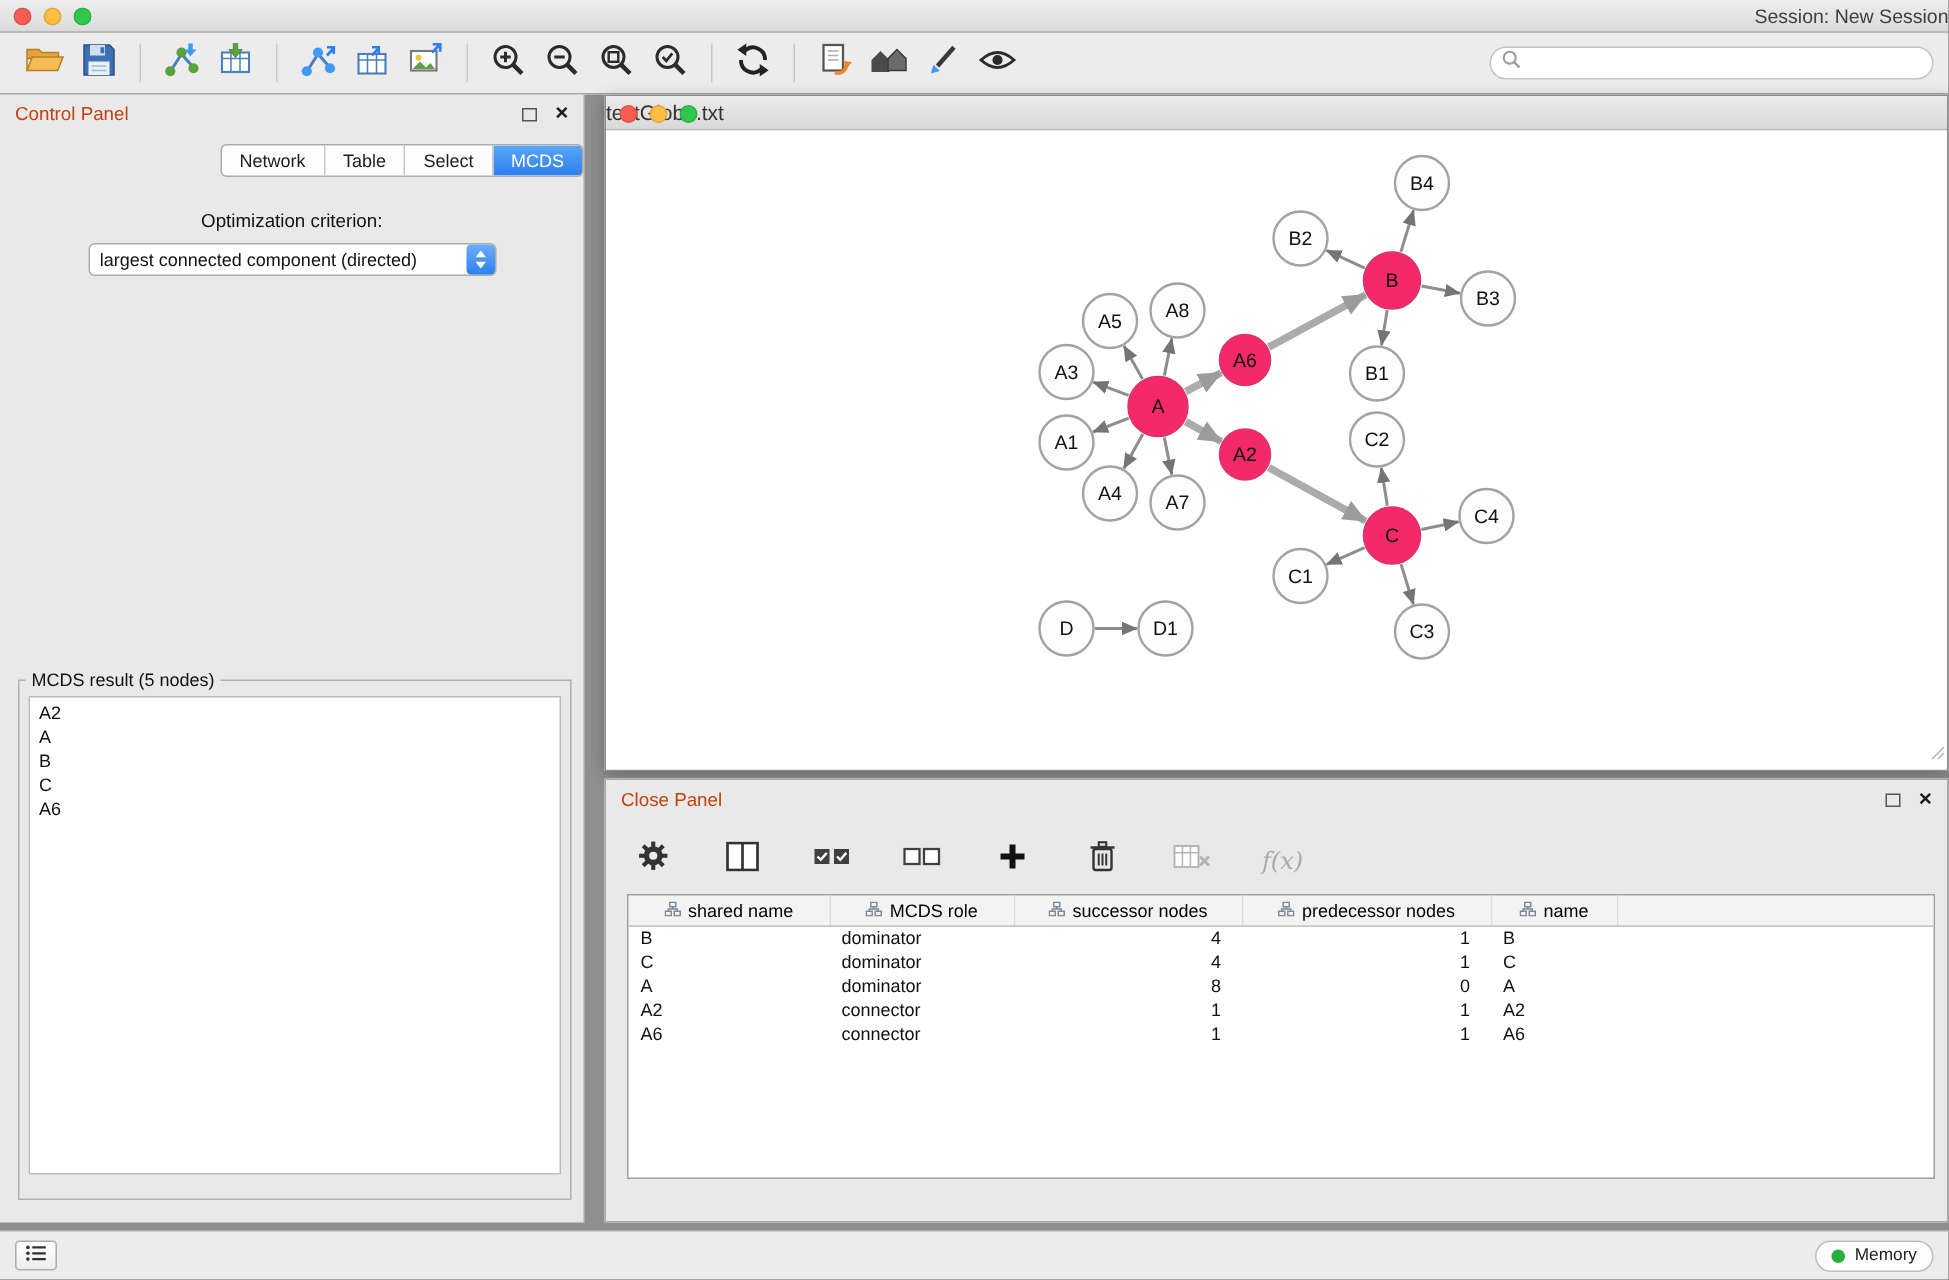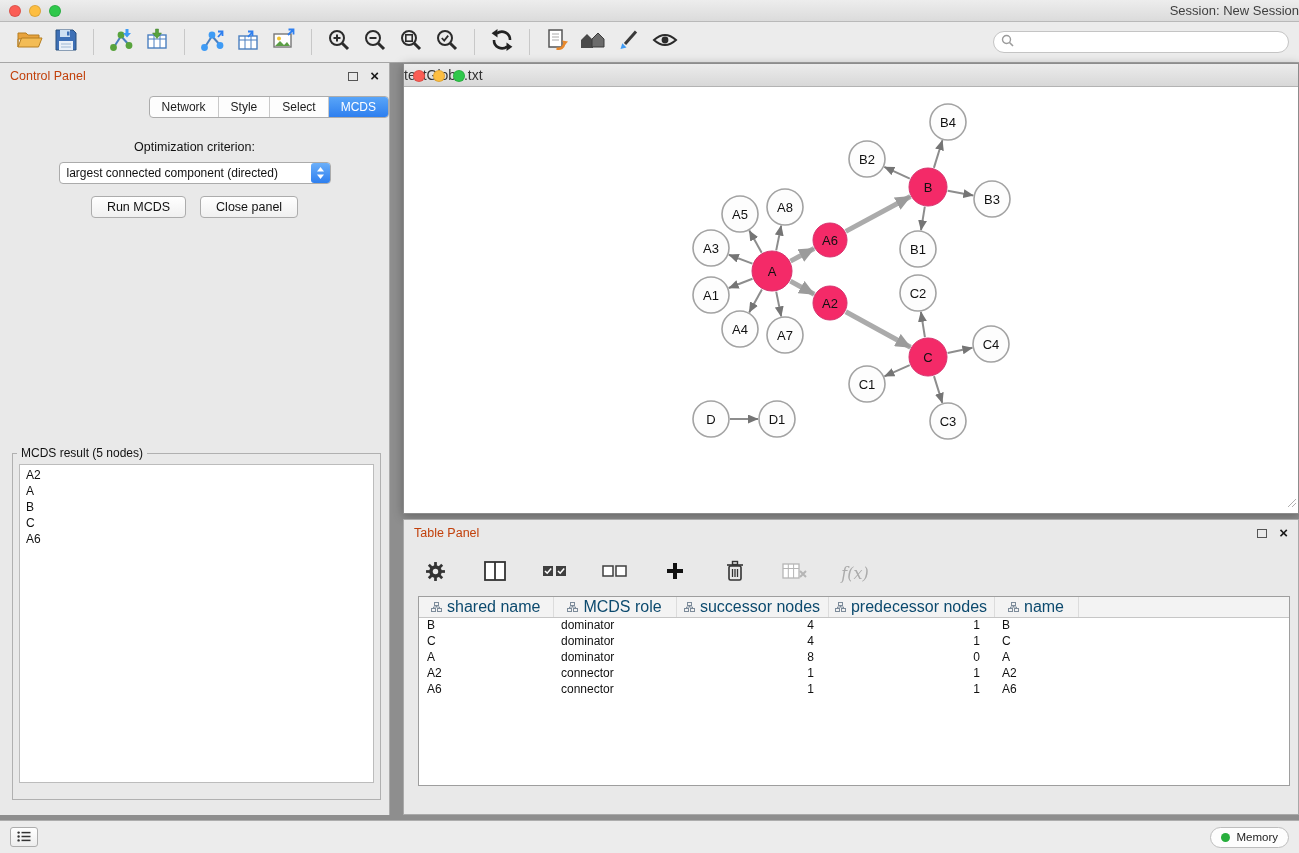--- a/index.html
+++ b/index.html
@@ -67,21 +67,21 @@
   
   .table-panel { position:absolute; left:403px; top:519px; width:896px; height:296px; background:#E9E9E9;
     border:1px solid #A9A9A9; }
   .tp-toolbar { display:flex; align-items:center; gap:30px; padding:8px 0 0 16px; height:46px; }
   .tp-btn { width:30px; height:30px; display:flex; align-items:center; justify-content:center; }
   .fx-label { font-size:16px; font-style:italic; color:#ABABAB; font-family:"DejaVu Serif","Liberation Serif",serif; }
   .table-wrap { position:absolute; left:14px; right:8px; top:76px; height:190px; background:#FFF;
     border:1px solid #9E9E9E; overflow:hidden; }
   table.node-table { border-collapse:collapse; table-layout:fixed; width:100%; }
   .node-table th { height:20px; background:#F3F3F3; border-bottom:1px solid #C6C6C6; border-right:1px solid #DCDCDC;
-    font-size:16px; font-weight:normal; color:#0c4a6e; overflow:hidden; }
+    font-size:12px; font-weight:normal; color:#000000; overflow:hidden; }
   .node-table th.filler { border-right:none; }
   .node-table .th-inner { display:flex; align-items:center; justify-content:center; gap:5px; }
   .node-table td { height:16px; font-size:12px; color:#111; padding-left:8px; white-space:nowrap; overflow:hidden; }
   .node-table td.num { text-align:right; padding-right:14px; padding-left:0; }
   .tp-tabs-row { position:absolute; left:0; right:0; top:268px; text-align:center; }
 
   
   .status-bar { position:absolute; left:0; top:820px; width:1299px; height:33px; background:#ECECEC;
     border-top:1px solid #ADADAD; display:flex; align-items:center; padding:0 10px; }
   .sb-left-btn { width:28px; height:20px; border:1px solid #ADADAD; border-radius:3px;
@@ -249,38 +249,34 @@
   <div class="panel-header">
     <span class="panel-title">Control Panel</span>
     <span class="panel-controls">
       <span class="float-icon"></span>
       <span class="close-x">×</span>
     </span>
   </div>
   <div class="ctrl-tabs-row">
     <span class="seg-group">
         <span class="seg">Network</span>
-        <span class="seg">Style</span>
+        <span class="seg">Table</span>
         <span class="seg">Select</span>
         <span class="seg active">MCDS</span>
       </span>
   </div>
   <div class="opt-label">Optimization criterion:</div>
   <div class="dropdown">
     <span class="dd-text">largest connected component (directed)</span>
     <span class="dd-stepper">
       <svg width="9" height="14" viewBox="0 0 9 14">
           <polygon points="4.5,1 8,5.5 1,5.5" fill="#FFF"></polygon>
           <polygon points="4.5,13 8,8.5 1,8.5" fill="#FFF"></polygon>
         </svg>
     </span>
-  </div>
-  <div class="btn-row">
-    <span class="push-btn">Run MCDS</span>
-    <span class="push-btn">Close panel</span>
   </div>
   <div class="mcds-fieldset">
     <span class="mcds-legend">MCDS result (5 nodes)</span>
     <div class="mcds-list">
         <div class="result-item">A2</div>
         <div class="result-item">A</div>
         <div class="result-item">B</div>
         <div class="result-item">C</div>
         <div class="result-item">A6</div>
       </div>
@@ -418,21 +414,21 @@
       <svg width="11" height="11" viewBox="0 0 11 11">
           <line x1="2" y1="10" x2="10" y2="2" stroke="#B0B0B0"></line>
           <line x1="6" y1="10" x2="10" y2="6" stroke="#B0B0B0"></line>
         </svg>
     </span>
   </div>
 </div>
 
 <div class="table-panel">
   <div class="panel-header">
-    <span class="panel-title">Table Panel</span>
+    <span class="panel-title">Close Panel</span>
     <span class="panel-controls">
       <span class="float-icon"></span>
       <span class="close-x">×</span>
     </span>
   </div>
   <div class="tp-toolbar">
     <span class="tp-btn">
       <span><svg width="21" height="21" viewBox="0 0 20 20">
             <g fill="#333">
               <rect x="8.7" y="1" width="2.6" height="18"></rect>

